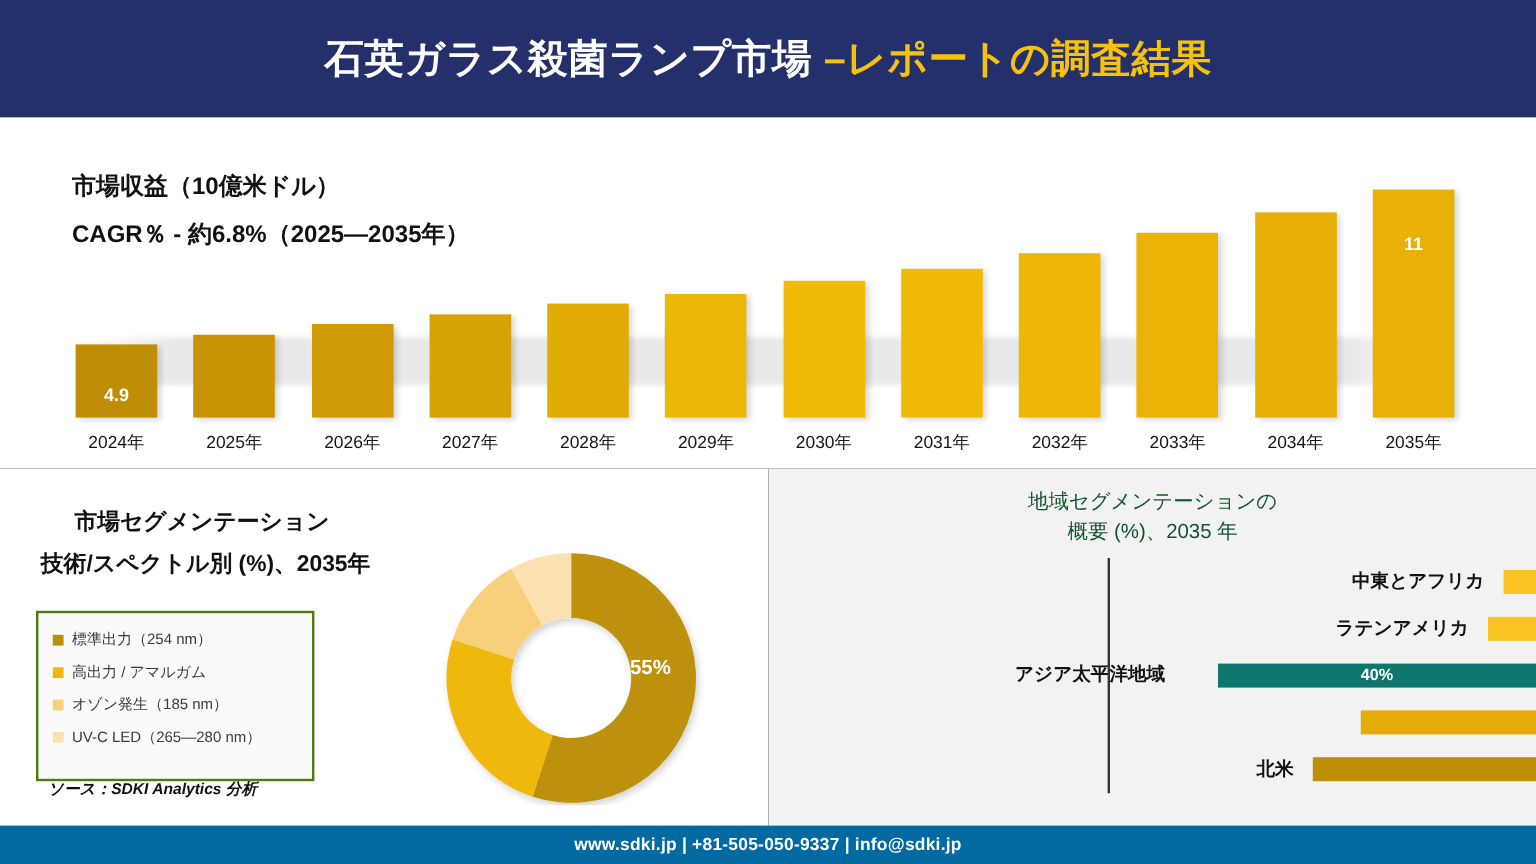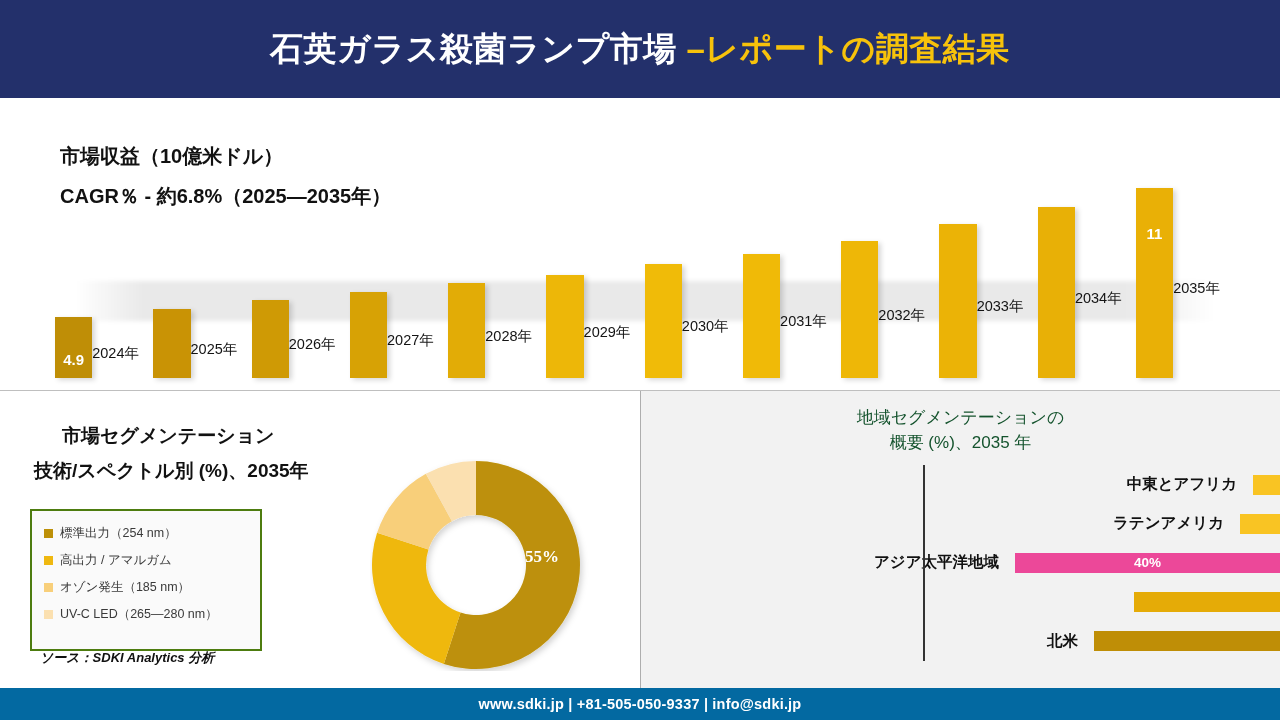--- a/index.html
+++ b/index.html
@@ -32,21 +32,21 @@
   .barplot { position: absolute; left: 55px; top: 10px; width: 1165px; height: 270px; }
   .bar-shadowband {
     position:absolute; left: 20px; bottom: 57px; width: 1140px; height: 40px;
     background: linear-gradient(to right, rgba(0,0,0,0.0), rgba(0,0,0,0.085) 6%, rgba(0,0,0,0.085) 92%, rgba(0,0,0,0.0));
     filter: blur(2px);
   }
   .bars {
     position: absolute; left: 0; bottom: 0; width: 1165px; height: 265px;
     display: flex; align-items: flex-end; justify-content: space-between;
   }
-  .barcol { width: 84px; display:flex; flex-direction: row; align-items:center; }
+  .barcol { width: 84px; display:flex; flex-direction: column; align-items:center; }
   .bar {
     width: 68px; position: relative;
     display:flex; align-items:center; justify-content:center;
     box-shadow: 3px 2px 5px rgba(0,0,0,0.16);
   }
   .bar-val {
     color:#fff; font-size: 15px; font-weight:700;
     position: relative; top: 0;
   }
   .bar-label { margin-top: 11px; font-size: 14.5px; color:#141414; white-space: nowrap; }
@@ -66,21 +66,21 @@
   }
   .legend-item { display:flex; align-items:center; height: 27px; }
   .legend-sw { width: 9px; height: 9px; margin-right: 7px; flex: 0 0 auto; }
   .legend-tx { font-size: 12.5px; color:#3a3a3a; white-space: nowrap; }
 
   .source { position:absolute; left: 40px; top: 258px; font-size: 13px; font-weight:700; font-style: italic; color:#111; white-space:nowrap;}
 
   .donutwrap { position:absolute; left: 370px; top: 68px; width: 220px; height: 212px; }
   .donut-label {
     position:absolute; left: 155px; top: 88px;
-    color:#fff; font-size:17px; font-weight:700;font-family:Liberation Serif, serif;
+    color:#fff; font-size:17px; font-weight:700;
   }
 
   
   .rightpanel { position:absolute; left: 641px; top: 391px; width: 639px; height: 297px; background:#f2f2f2; }
   .reg-title { position:absolute; left:0; top: 14px; width: 639px; text-align:center; }
   .reg-title div { font-size: 17px; color:#14532d; line-height: 25px; }
 
   .regplot { position:absolute; left: 0; top: 74px; width: 639px; height: 196px; }
   .reg-axis { position:absolute; left: 282px; top: 0; width: 2px; height: 196px; background:#333; }
   .reg-rows { position:absolute; left:0; top:0; width: 639px; height: 196px; display:flex; flex-direction:column; justify-content: space-around; }
@@ -235,21 +235,21 @@
           </div>
           <div class="reg-row">
             <div class="reg-lab">ラテンアメリカ</div>
             <div class="reg-barwrap">
               <div class="reg-bar" style="width: 40px; background: rgb(249, 196, 35);"></div>
             </div>
           </div>
           <div class="reg-row">
             <div class="reg-lab">アジア太平洋地域</div>
             <div class="reg-barwrap">
-              <div class="reg-bar" style="width: 265px; background: #ec4899;">
+              <div class="reg-bar" style="width: 265px; background: #0f766e; margin-left: 28px;">
                 <span class="reg-val">40%</span>
               </div>
             </div>
           </div>
           <div class="reg-row">
             <div class="reg-barwrap">
               <div class="reg-bar" style="width: 146px; background: rgb(229, 171, 7);"></div>
             </div>
           </div>
           <div class="reg-row">

